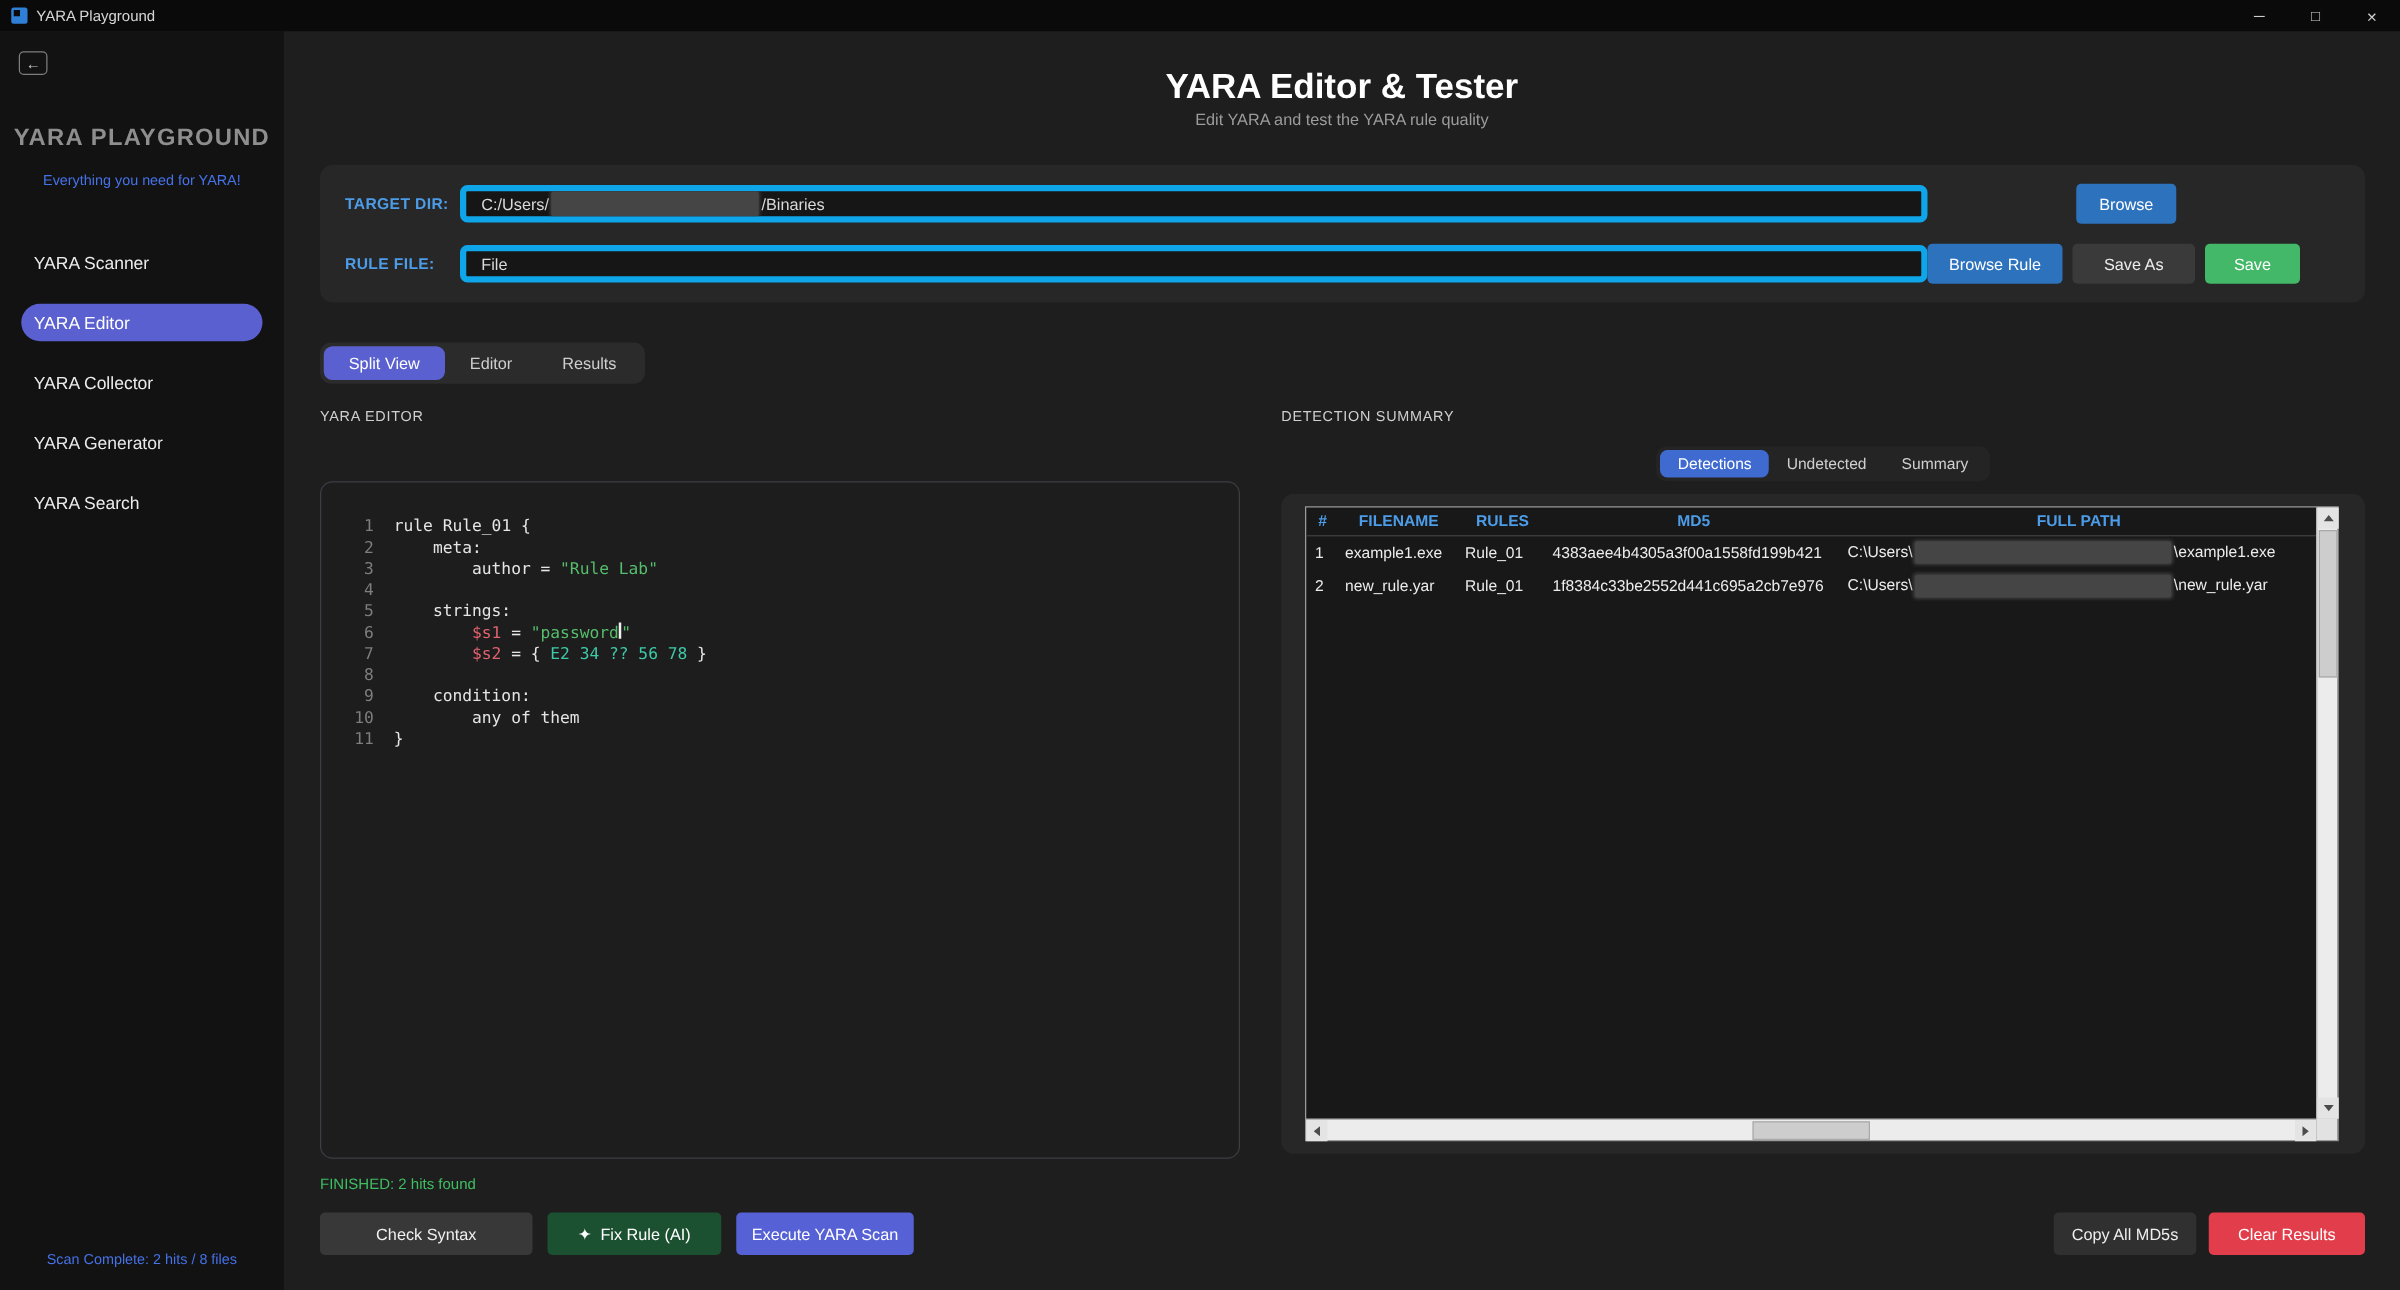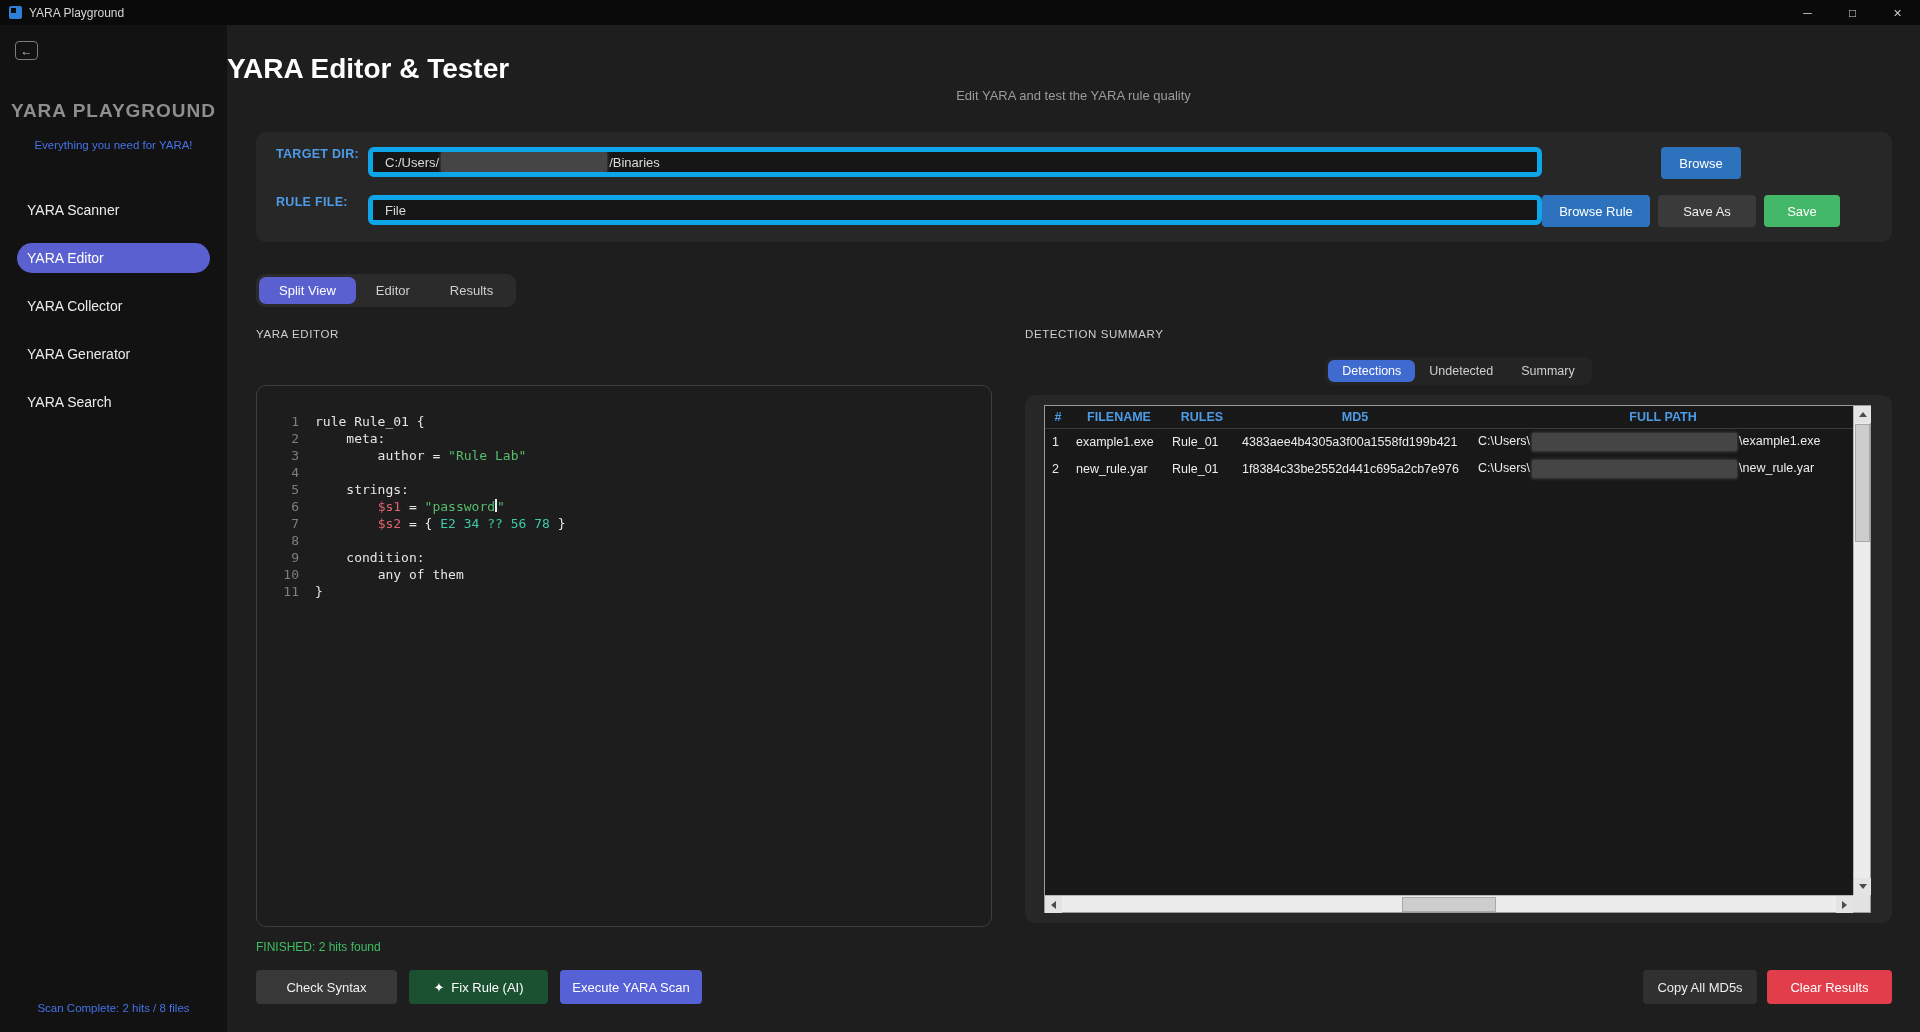--- a/index.html
+++ b/index.html
@@ -25,27 +25,27 @@
   .brand{margin-top:40px;text-align:center;color:#8e8e8e;font-size:19px;font-weight:bold;letter-spacing:1px}
   .tagline{margin-top:17px;text-align:center;color:#4672e8;font-size:11.5px}
   .sidebar-nav{margin-top:44px;display:flex;flex-direction:column;gap:18px}
   .nav-item{margin:0 17px;height:30px;border-radius:15px;display:flex;align-items:center;
     padding-left:10px;color:#ececec;font-size:14px;cursor:default}
   .nav-item.active{background:#5a60cf;color:#fff}
   .sidebar-status{margin-top:auto;margin-bottom:18px;text-align:center;color:#4672e8;font-size:11.5px;padding:0 12px}
 
   
   .main{flex:1;position:relative;overflow:hidden}
-  .page-title{margin-top:29px;text-align:left;color:#fff;font-size:28px;font-weight:bold;line-height:30px}
+  .page-title{margin-top:29px;text-align:center;color:#fff;font-size:28px;font-weight:bold;line-height:30px}
   .page-subtitle{margin-top:4px;text-align:center;color:#9c9c9c;font-size:13px;line-height:16px}
 
   
   .config-panel{margin:28px 28px 0 29px;height:110px;background:#272727;border-radius:10px;
     padding:15px 20px;display:flex;flex-direction:column;justify-content:space-between}
-  .config-row{display:flex;align-items:flex-start;height:32px}
+  .config-row{display:flex;align-items:center;height:32px}
   .config-label{flex:0 0 92px;color:#4c9ce8;font-size:12.5px;font-weight:bold;letter-spacing:.3px}
   .text-input{flex:0 0 1174px;height:30px;background:#161616;border:5px solid #0ea5e9;border-radius:6px;
     display:flex;align-items:center;padding:0 12px;color:#dadada;font-size:13px;white-space:nowrap;overflow:hidden}
   .redacted{display:inline-block;height:20px;background:#454545;border-radius:2px;
     box-shadow:0 0 3px 1px rgba(69,69,69,.85);margin:0 2px;vertical-align:middle}
   .redacted-dir{width:166px}
   .redacted-path{width:205px;height:18px}
   .btn{height:32px;border:none;border-radius:4px;font-size:13px;color:#fff;display:flex;
     align-items:center;justify-content:center;font-family:inherit;cursor:default}
   .btn-blue{background:#2d72bd}
@@ -104,21 +104,21 @@
   .tri-right{width:0;height:0;border-top:4px solid transparent;border-bottom:4px solid transparent;border-left:5px solid #4c4c4c}
   .vthumb{position:absolute;left:1px;width:15px;top:18px;height:118px;background:#cdcdcd;border:1px solid #a9a9a9}
   .hthumb{position:absolute;top:1px;height:15px;left:50%;margin-left:-47px;width:94px;background:#cdcdcd;border:1px solid #a9a9a9}
 
   
   .actions-row{margin:16px 28px 0 29px;display:flex;align-items:center}
   .actions-left{display:flex;gap:12px}
   .actions-right{margin-left:auto;display:flex;gap:10px}
   .action-btn{height:34px;border:none;border-radius:4px;font-size:13px;display:flex;align-items:center;
     justify-content:center;color:#fff;font-family:inherit;cursor:default}
-  .check-syntax{background:#383838;color:#f0f0f0;width:141px}
+  .check-syntax{background:#383838;color:#f0f0f0;width:170px}
   .fix-rule{background:#1b5131;width:139px;gap:7px}
   .execute{background:#5661d6;width:142px}
   .copy-md5{background:#303030;color:#ededed;width:114px}
   .clear-results{background:#e23d4b;width:125px}
   .sparkle{font-size:13px}
 </style>
 </head>
 <body>
 
 <div class="app">

